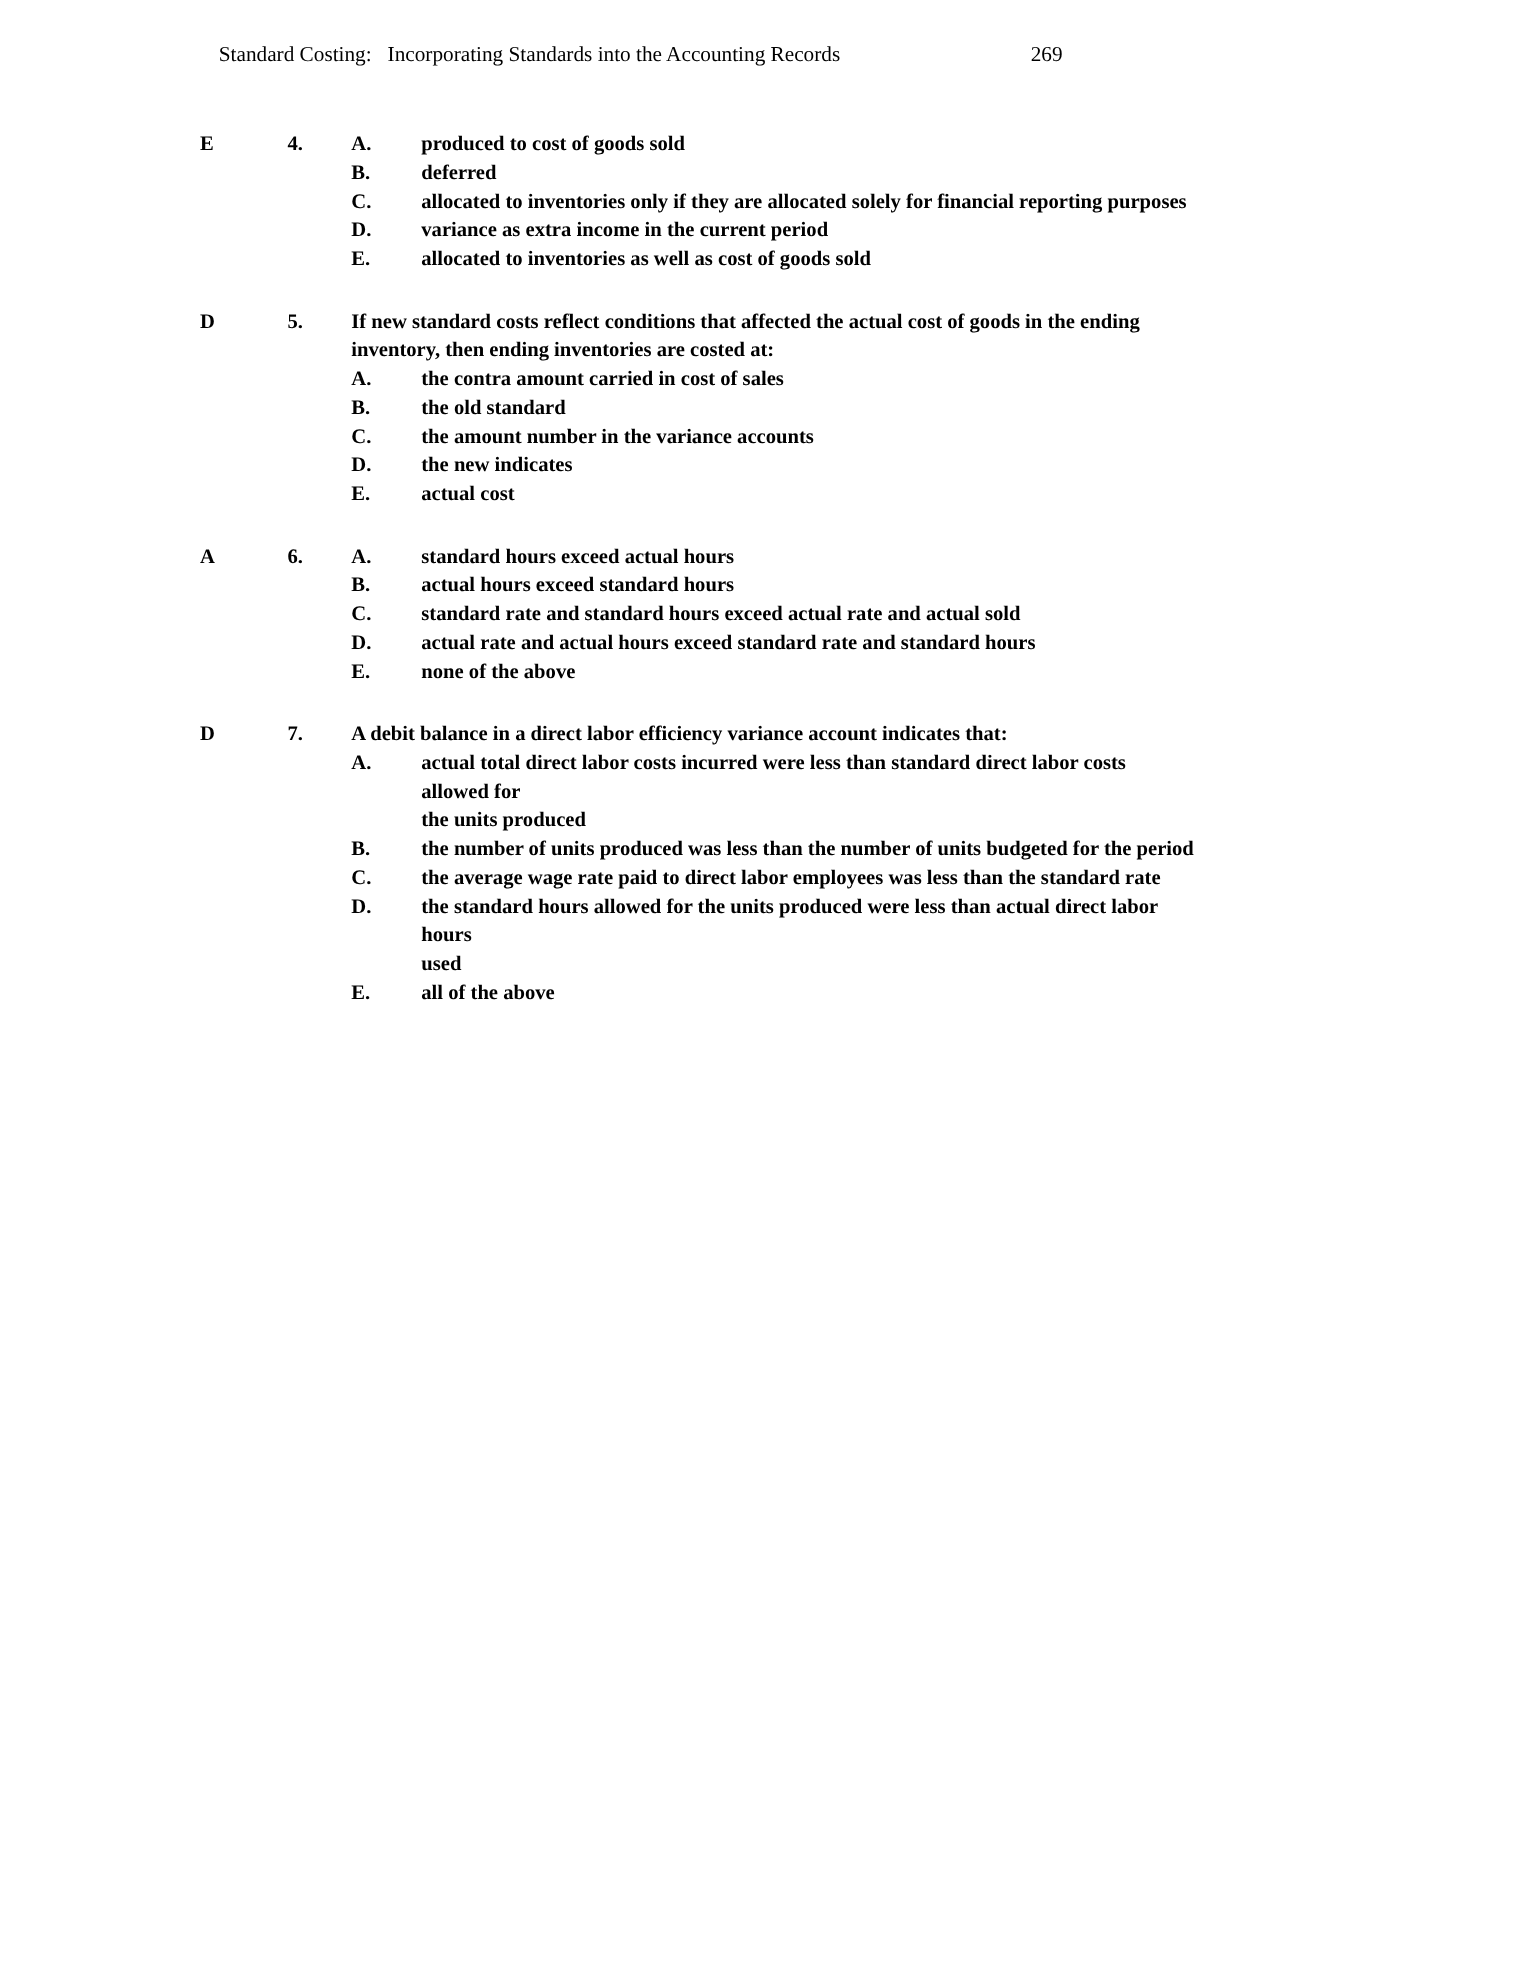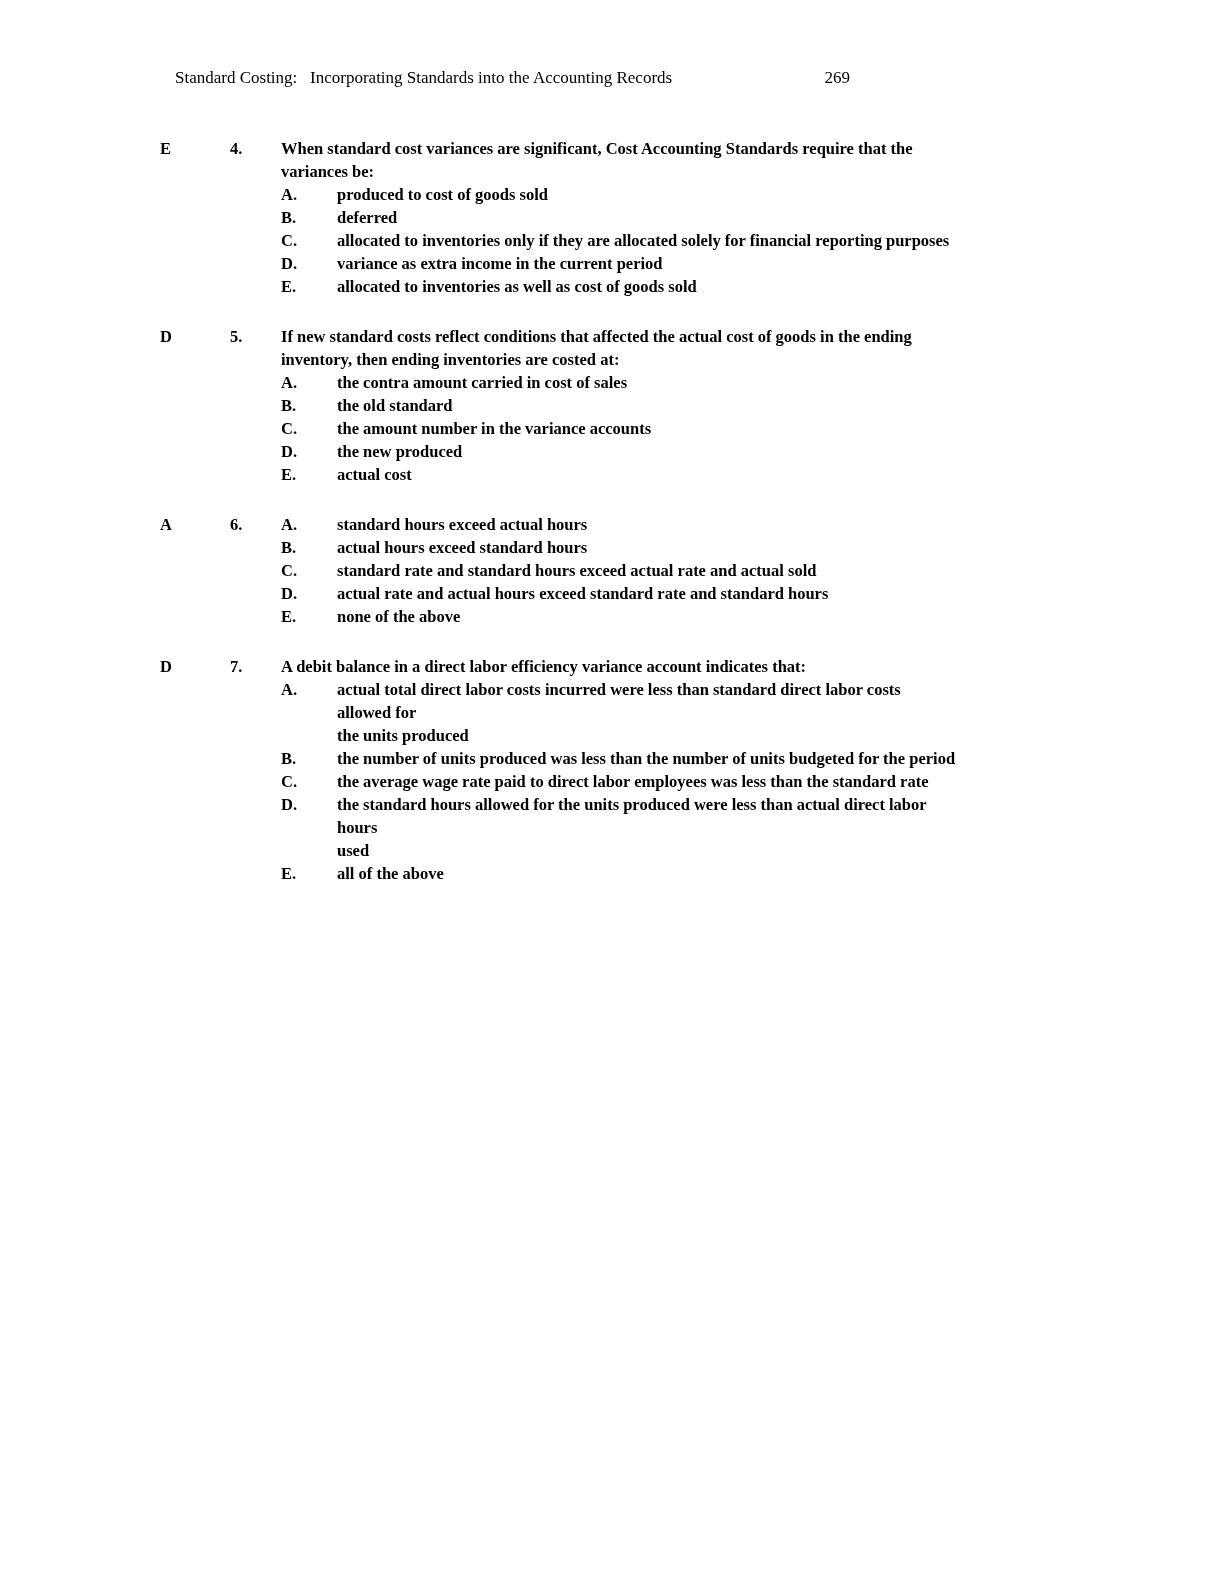--- a/index.html
+++ b/index.html
@@ -8,21 +8,21 @@
     background: #ffffff;
   }
   .page {
     position: relative;
     width: 976px;
     height: 1584px;
     background: #ffffff;
     color: #000000;
     font-family: "Liberation Serif", "DejaVu Serif", serif;
     box-sizing: border-box;
-    padding-top: 66px;
+    padding-top: 32px;
     overflow: hidden;
   }
   .header {
     display: flex;
     justify-content: space-between;
     align-items: baseline;
     margin-left: 175px;
     margin-right: 126px;
     font-size: 17px;
     line-height: 23px;
@@ -68,22 +68,20 @@
     <span>Standard Costing:   Incorporating Standards into the Accounting Records</span>
     <span>269</span>
   </div>
 
   <div class="questions">
 
     <div class="question">
       <div class="answer-letter">E</div>
       <div class="q-number">4.</div>
       <div class="q-content">
-        <div class="q-stem">When standard cost variances are significant, Cost Accounting Standards require that the
-variances be:</div>
         <div class="option">
           <span class="option-letter">A.</span>
           <span class="option-text">produced to cost of goods sold</span>
         </div>
         <div class="option">
           <span class="option-letter">B.</span>
           <span class="option-text">deferred</span>
         </div>
         <div class="option">
           <span class="option-letter">C.</span>
@@ -113,21 +111,21 @@
         <div class="option">
           <span class="option-letter">B.</span>
           <span class="option-text">the old standard</span>
         </div>
         <div class="option">
           <span class="option-letter">C.</span>
           <span class="option-text">the amount number in the variance accounts</span>
         </div>
         <div class="option">
           <span class="option-letter">D.</span>
-          <span class="option-text">the new produced</span>
+          <span class="option-text">the new indicates</span>
         </div>
         <div class="option">
           <span class="option-letter">E.</span>
           <span class="option-text">actual cost</span>
         </div>
       </div>
     </div>
 
     <div class="question">
       <div class="answer-letter">A</div>

